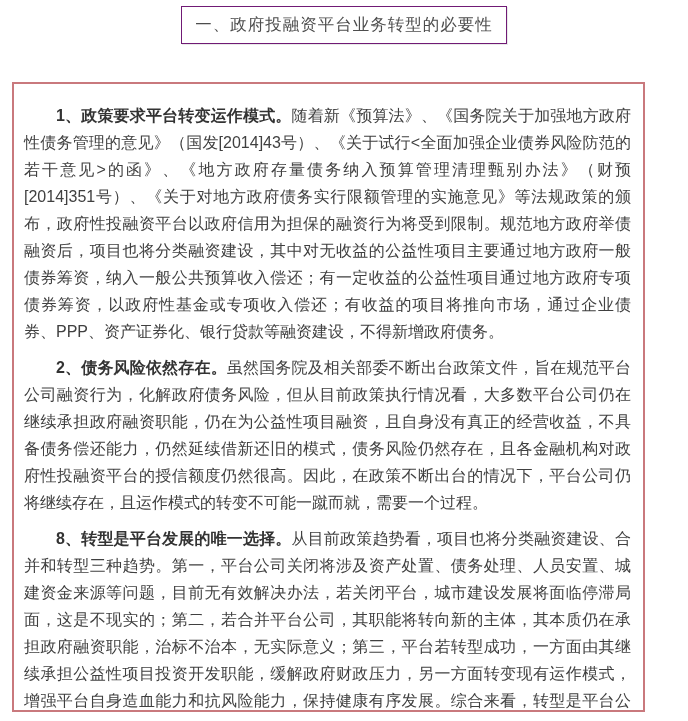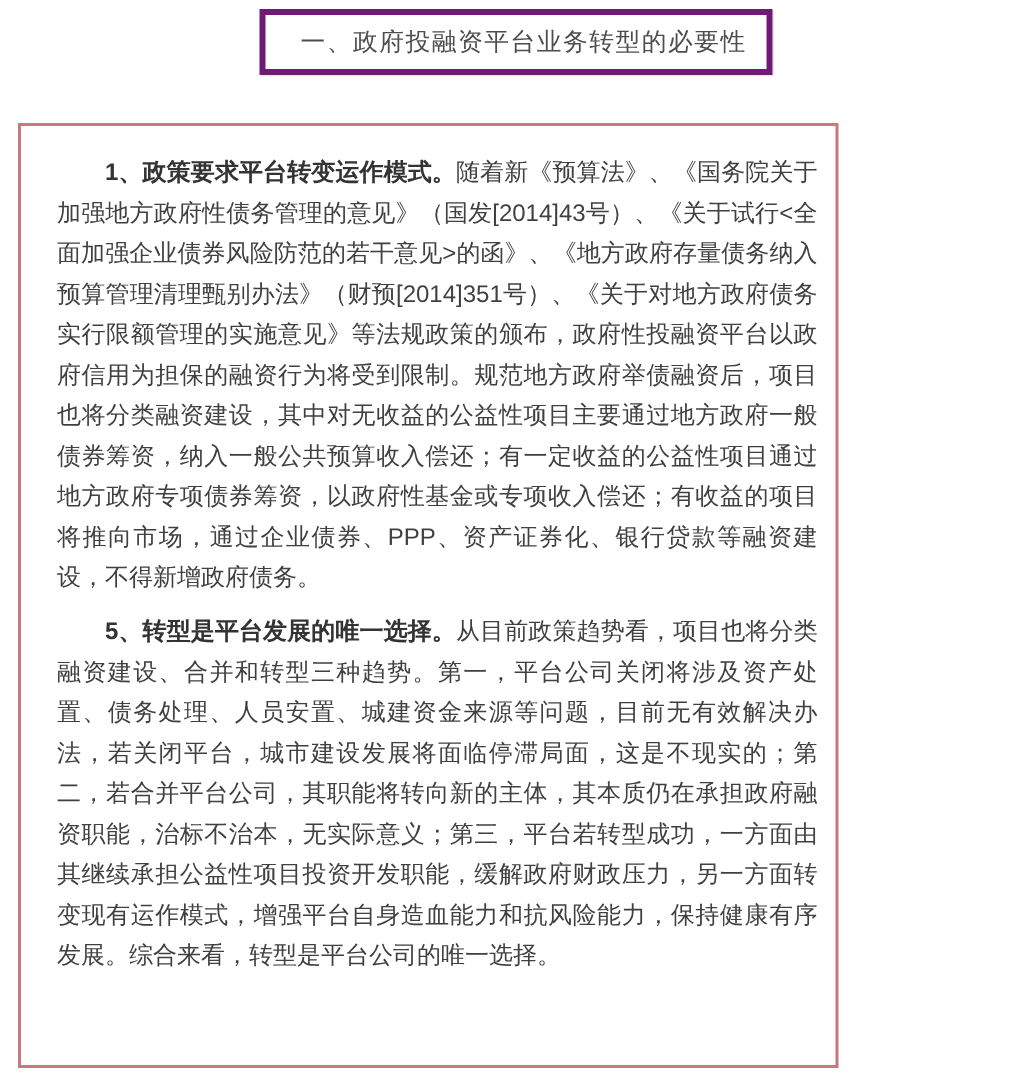--- a/index.html
+++ b/index.html
@@ -16,41 +16,41 @@
   .page {
     width: 688px;
     height: 721px;
     background: #ffffff;
     position: relative;
   }
   .title-box {
     display: table;
     margin: 0 auto;
     margin-top: 6px;
-    border: 4px solid #701a75;
+    border: 1px solid #701a75;
     box-shadow: 1px 1px 0 #e9e9e9;
     background: #ffffff;
-    padding: 7px 13px 7px 23px;
+    padding: 7px 13px 7px 13px;
   }
   .title-text {
     font-size: 16.5px;
     color: #4d4d4d;
     letter-spacing: 1px;
     white-space: nowrap;
   }
   .content-box {
     position: absolute;
     left: 12px;
     top: 76px;
-    width: 547px;
+    width: 633px;
     height: 630px;
     box-sizing: border-box;
     border: 2px solid #c9797d;
     background: #ffffff;
-    padding: 18px 12px 10px 24px;
+    padding: 18px 12px 10px 10px;
     overflow: hidden;
   }
   .para {
     font-size: 16px;
     line-height: 27px;
     color: #404040;
     text-indent: 2em;
     text-align: justify;
     margin: 0 0 9px 0;
   }
@@ -70,20 +70,23 @@
   <div class="title-box">
     <span class="title-text">一、政府投融资平台业务转型的必要性</span>
   </div>
 
   <div class="content-box">
 
     <p class="para">
       <span class="lead">1、政策要求平台转变运作模式。</span><span class="body-text">随着新《预算法》、《国务院关于加强地方政府性债务管理的意见》（国发[2014]43号）、《关于试行&lt;全面加强企业债券风险防范的若干意见&gt;的函》、《地方政府存量债务纳入预算管理清理甄别办法》（财预[2014]351号）、《关于对地方政府债务实行限额管理的实施意见》等法规政策的颁布，政府性投融资平台以政府信用为担保的融资行为将受到限制。规范地方政府举债融资后，项目也将分类融资建设，其中对无收益的公益性项目主要通过地方政府一般债券筹资，纳入一般公共预算收入偿还；有一定收益的公益性项目通过地方政府专项债券筹资，以政府性基金或专项收入偿还；有收益的项目将推向市场，通过企业债券、PPP、资产证券化、银行贷款等融资建设，不得新增政府债务。</span>
     </p>
 
+    <p class="para">
+      <span class="lead">2、债务风险依然存在。</span><span class="body-text">虽然国务院及相关部委不断出台政策文件，旨在规范平台公司融资行为，化解政府债务风险，但从目前政策执行情况看，大多数平台公司仍在继续承担政府融资职能，仍在为公益性项目融资，且自身没有真正的经营收益，不具备债务偿还能力，仍然延续借新还旧的模式，债务风险仍然存在，且各金融机构对政府性投融资平台的授信额度仍然很高。因此，在政策不断出台的情况下，平台公司仍将继续存在，且运作模式的转变不可能一蹴而就，需要一个过程。</span>
+    </p>
 
     <p class="para">
-      <span class="lead">5、转型是平台发展的唯一选择。</span><span class="body-text">从目前政策趋势看，项目也将分类融资建设、合并和转型三种趋势。第一，平台公司关闭将涉及资产处置、债务处理、人员安置、城建资金来源等问题，目前无有效解决办法，若关闭平台，城市建设发展将面临停滞局面，这是不现实的；第二，若合并平台公司，其职能将转向新的主体，其本质仍在承担政府融资职能，治标不治本，无实际意义；第三，平台若转型成功，一方面由其继续承担公益性项目投资开发职能，缓解政府财政压力，另一方面转变现有运作模式，增强平台自身造血能力和抗风险能力，保持健康有序发展。综合来看，转型是平台公司的唯一选择。</span>
+      <span class="lead">8、转型是平台发展的唯一选择。</span><span class="body-text">从目前政策趋势看，项目也将分类融资建设、合并和转型三种趋势。第一，平台公司关闭将涉及资产处置、债务处理、人员安置、城建资金来源等问题，目前无有效解决办法，若关闭平台，城市建设发展将面临停滞局面，这是不现实的；第二，若合并平台公司，其职能将转向新的主体，其本质仍在承担政府融资职能，治标不治本，无实际意义；第三，平台若转型成功，一方面由其继续承担公益性项目投资开发职能，缓解政府财政压力，另一方面转变现有运作模式，增强平台自身造血能力和抗风险能力，保持健康有序发展。综合来看，转型是平台公司的唯一选择。</span>
     </p>
 
   </div>
 
 </div>
 
 </body></html>

